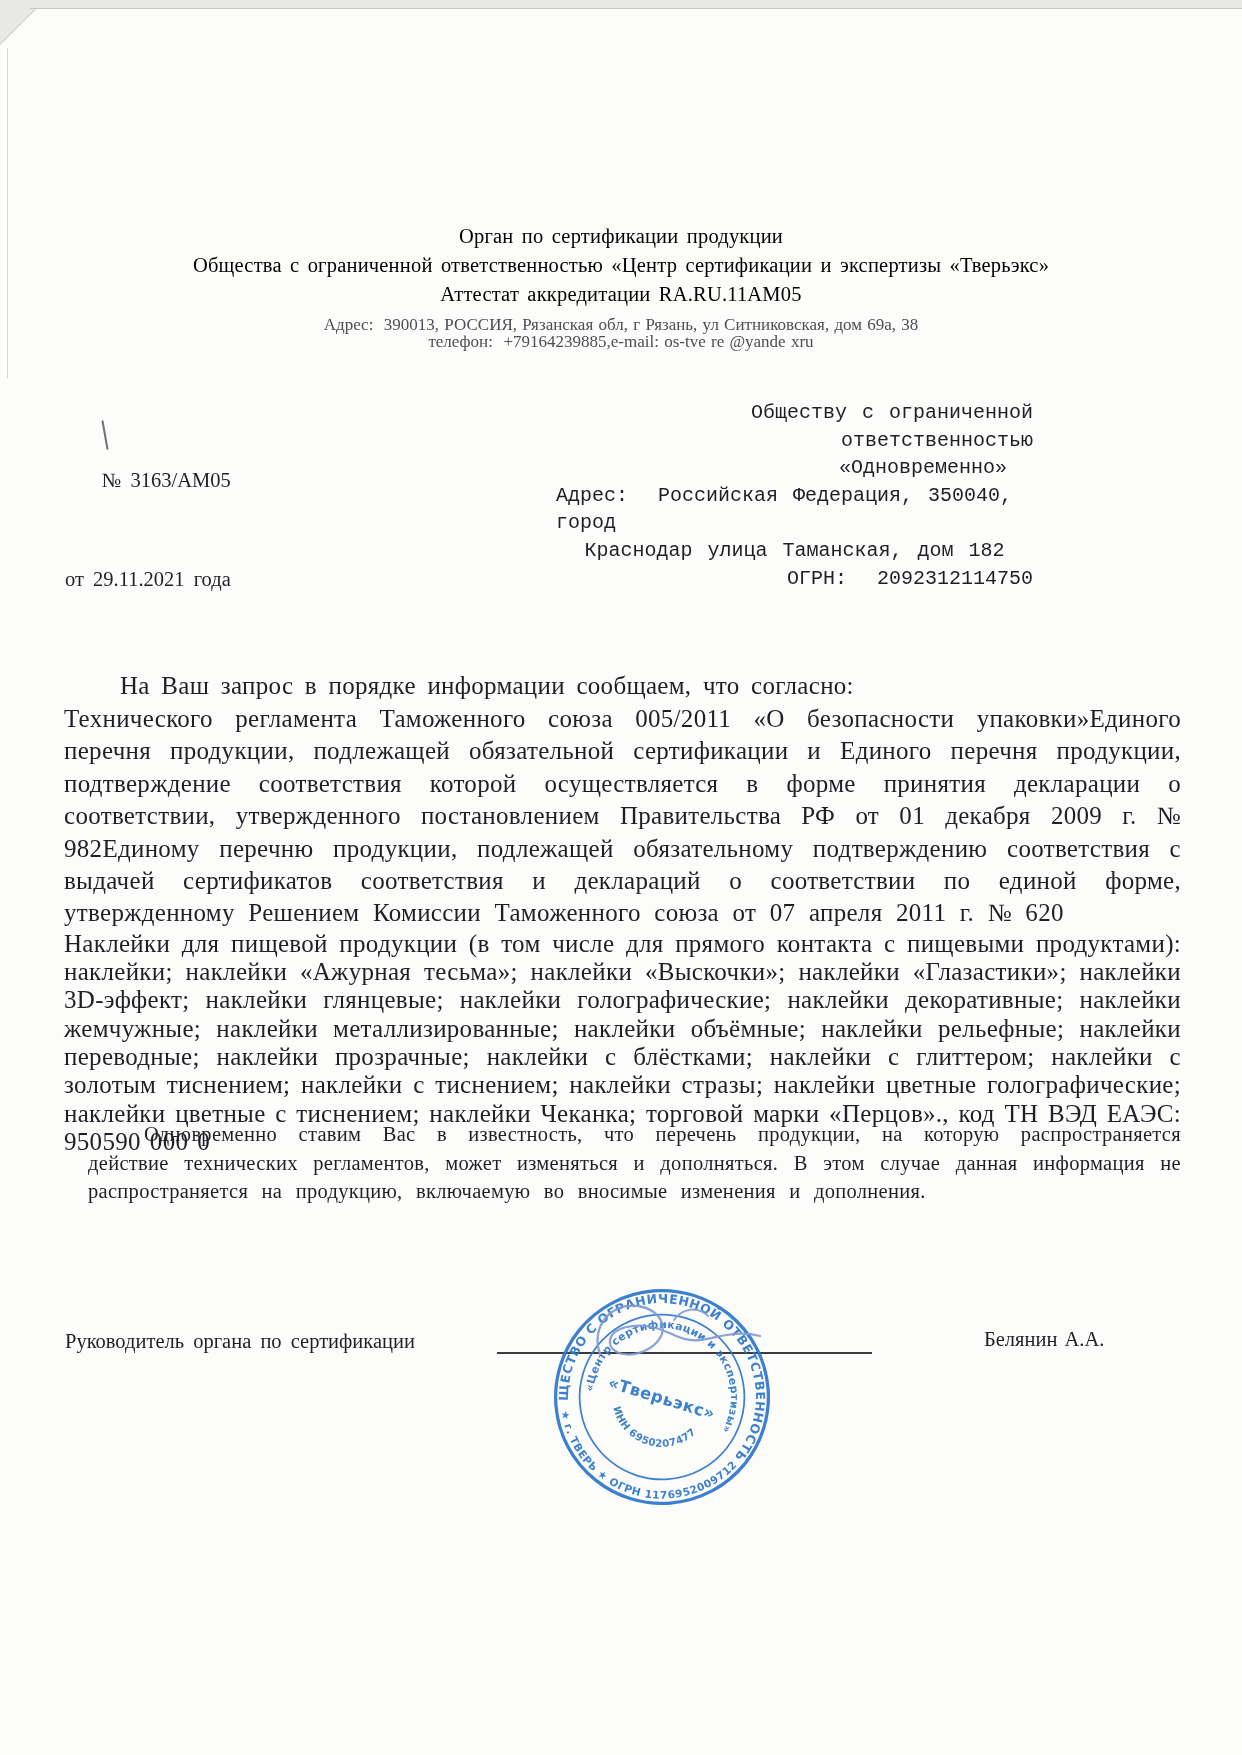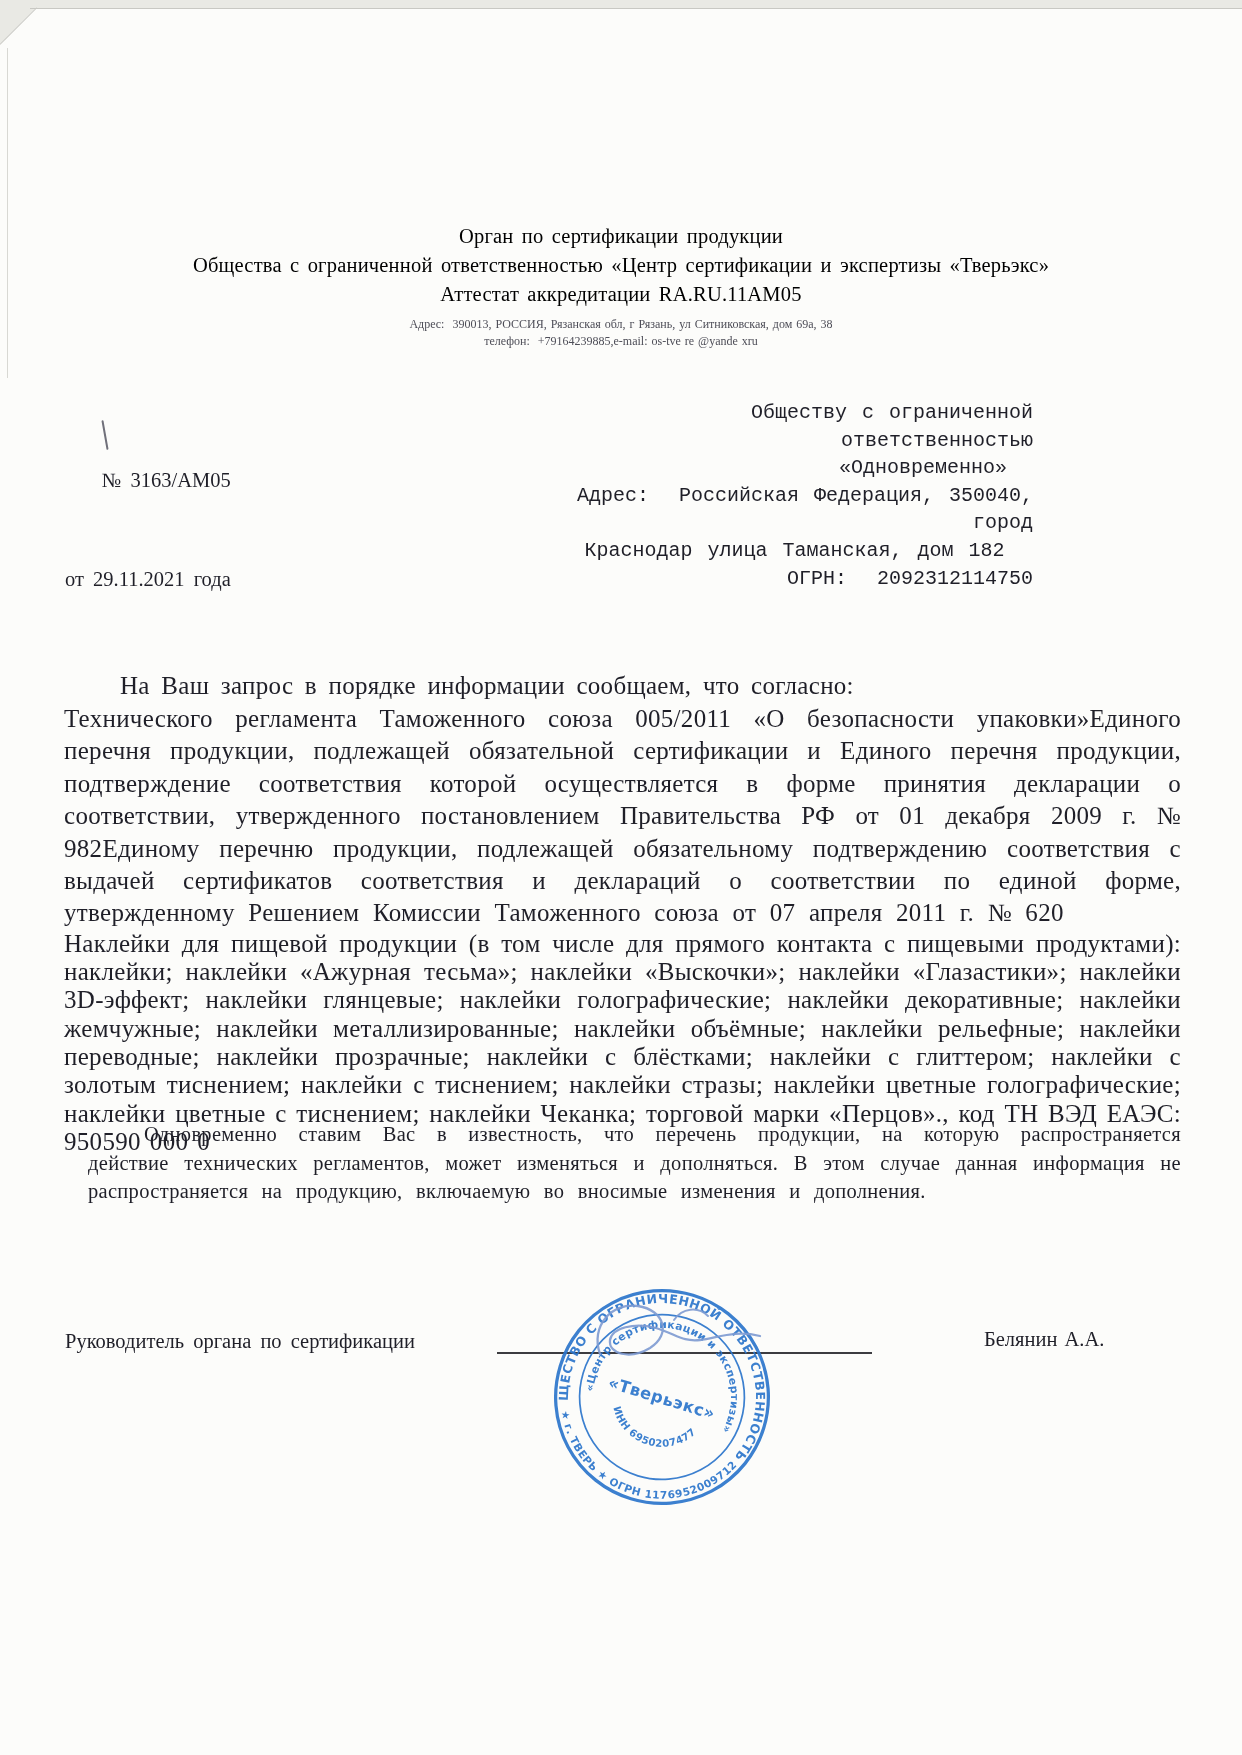--- a/index.html
+++ b/index.html
@@ -15,30 +15,30 @@
   }
   .edge-top-line { position:absolute; top:8px; left:30px; right:0; height:1px; background:#c8c8c3; }
   .edge-diag-line { position:absolute; top:44px; left:0; width:52px; height:1px; background:#c8c8c3;
     transform:rotate(-45deg); transform-origin:left center; }
   .edge-left-line { position:absolute; left:7px; top:48px; width:1px; height:330px; background:#d8d8d3; }
 
   .abs { position:absolute; }
 
   .header { top:222px; left:0; width:100%; text-align:center; }
   .h-main { font-size:20.5px; line-height:29px; color:#000000; word-spacing:3px; letter-spacing:0.2px; }
-  .h-sub  { font-size:12px; line-height:17px; color:#4d4d57; word-spacing:1px; white-space:pre-wrap; }
+  .h-sub  { font-size:17px; line-height:17px; color:#4d4d57; word-spacing:1px; white-space:pre-wrap; }
   .h-gap  { height:7px; }
 
   .ref { left:65px; top:398px; font-size:20.5px; line-height:33px; word-spacing:4px; white-space:pre-wrap;text-align:right; }
 
   .recipient { left:556px; top:399px; width:477px; font-size:20px; line-height:27.6px; word-spacing:3px;font-family:Liberation Mono, monospace; }
   .r-right  { text-align:right; white-space:pre-wrap; }
   .r-right-pad { text-align:right; padding-right:26px; white-space:pre-wrap; }
   .r-center { text-align:center; white-space:pre-wrap; }
-  .r-left   { text-align:right; white-space:pre-wrap; }
+  .r-left   { text-align:left; white-space:pre-wrap; }
 
   .bodyblock1 { left:64px; top:625px; width:1117px; font-size:25px; letter-spacing:0.3px;margin-top:44px; }
   .p-intro { text-indent:56px; line-height:34px; word-spacing:5px; }
   .p-reg   { text-align:justify; line-height:32.4px; word-spacing:7px; }
   .p-prod  { text-align:justify; line-height:28.3px; word-spacing:2.5px; }
 
   .bodyblock2 { left:64px; top:1120px; width:1117px; font-size:20.5px; letter-spacing:0.3px; }
   .p-concl  { text-indent:56px; text-align:justify; line-height:28.8px; word-spacing:10px; }
   .p-notice { text-indent:56px; text-align:justify; line-height:28.6px; word-spacing:8px;margin-left:24px; }
 

